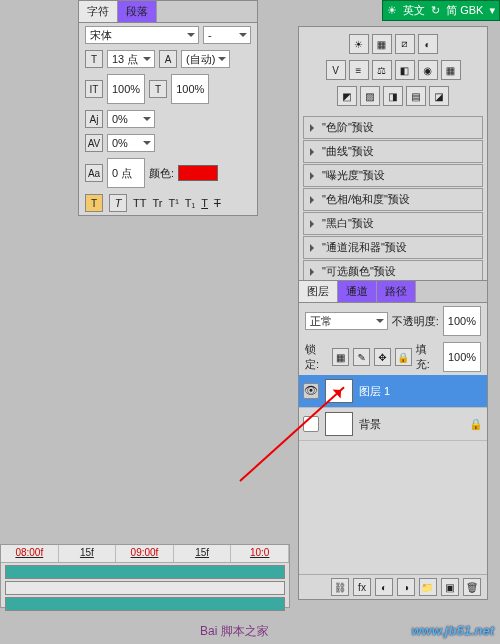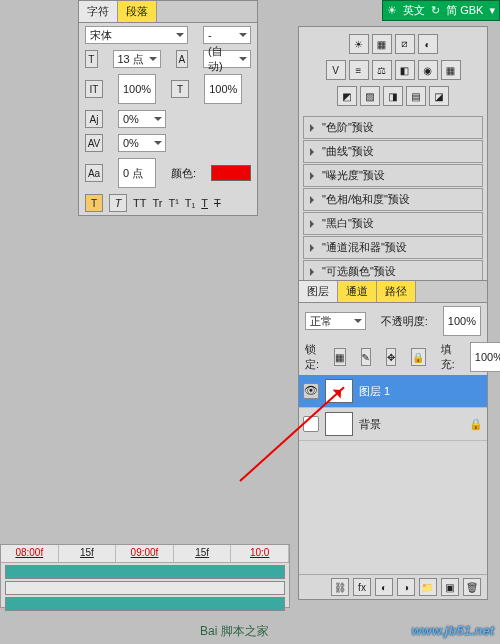--- a/index.html
+++ b/index.html
@@ -1,45 +1,45 @@
 <!DOCTYPE html>
 <html><head>
 <meta charset="utf-8">
 <style>
 *{box-sizing:border-box;margin:0;padding:0;font-family:"Microsoft YaHei",SimSun,sans-serif;font-size:11px;color:#222;}
 body{background:#bfbfbf;width:500px;height:644px;position:relative;overflow:hidden;}
 .panel{background:#d8d8d8;border:1px solid #8a8a8a;position:absolute;}
-.row{display:flex;align-items:center;gap:15px;padding:3px 6px;}
+.row{display:flex;align-items:center;gap:4px;padding:3px 6px;}
 .sel{background:#fff;border:1px solid #999;padding:1px 14px 1px 4px;position:relative;min-width:48px;height:18px;display:inline-flex;align-items:center;}
 .sel::after{content:"";position:absolute;right:3px;top:6px;border:4px solid transparent;border-top-color:#555;}
 .num{background:#fff;border:1px solid #999;padding:1px 4px;min-width:38px;height:30px;display:inline-flex;align-items:center;}
 .ico{width:18px;height:18px;border:1px solid #888;background:#e4e4e4;display:inline-flex;align-items:center;justify-content:center;font-size:10px;}
 .tabs{display:flex;background:#cacaca;border-bottom:1px solid #8a8a8a;}
-.tab{padding:3px 8px;border-right:1px solid #999;background:#fde047;font-size:11px;}
+.tab{padding:3px 8px;border-right:1px solid #999;background:#8b5cf6;font-size:11px;}
 .tab.on{background:#e8e8e8;}
 .preset{background:#d8d8d8;border:1px solid #9a9a9a;padding:3px 6px;margin:1px 0;display:flex;align-items:center;gap:4px;}
 .preset::before{content:"";border:4px solid transparent;border-left-color:#555;}
 .layer{display:flex;align-items:center;padding:4px;gap:6px;border-bottom:1px solid #bbb;}
 .layer.sel-l{background:#4a90e2;color:#fff;}
 .layer.sel-l span{color:#fff;}
 .eye{width:16px;height:16px;border:1px solid #888;background:#d0d0d0;border-radius:2px;}
 .thumb{width:28px;height:24px;border:1px solid #666;background:#fff;}
 .swatch{width:40px;height:16px;background:#e00;border:1px solid #666;}
 .timeline{position:absolute;left:0;bottom:36px;width:290px;height:64px;background:#dcdcdc;border:1px solid #999;}
 .tl-head{display:flex;background:#e8e8e8;border-bottom:1px solid #aaa;height:18px;text-decoration:underline;}
 .tl-col{flex:1;text-align:center;border-right:1px solid #bbb;padding:2px;font-size:10px;}
 .tl-col.r{color:#c00;}
 .tl-track{height:14px;margin:2px 4px;border:1px solid #888;}
 .bar-teal{background:#3aa99f;height:100%;}
 .ime{position:absolute;top:0;right:0;background:#00a850;color:#fff;padding:2px 4px;display:flex;gap:6px;align-items:center;font-size:10px;border:1px solid #063;}
 .ime span{color:#fff;}
 .arrow{position:absolute;width:140px;height:2px;background:#e00;transform:rotate(-42deg);transform-origin:left;left:240px;top:480px;}
 .arrow::after{content:"";position:absolute;right:-2px;top:-5px;border:6px solid transparent;border-left-color:#e00;}
 .watermark{position:absolute;right:6px;bottom:6px;color:#5fb3e6;font-weight:bold;font-size:13px;text-shadow:0 0 2px #003;font-style:italic;}
-.wm2{position:absolute;left:200px;bottom:4px;color:#14532d;font-size:12px;opacity:.85;}
+.wm2{position:absolute;left:200px;bottom:4px;color:#701a75;font-size:12px;opacity:.85;}
 .icostrip{display:flex;gap:3px;padding:3px 6px;justify-content:center;}
 .icostrip .ico{width:20px;height:20px;}
 </style>
 </head>
 <body>
 
 <div class="ime">
   <span>☀</span>
     <span>英文</span>
     <span>↻</span>

